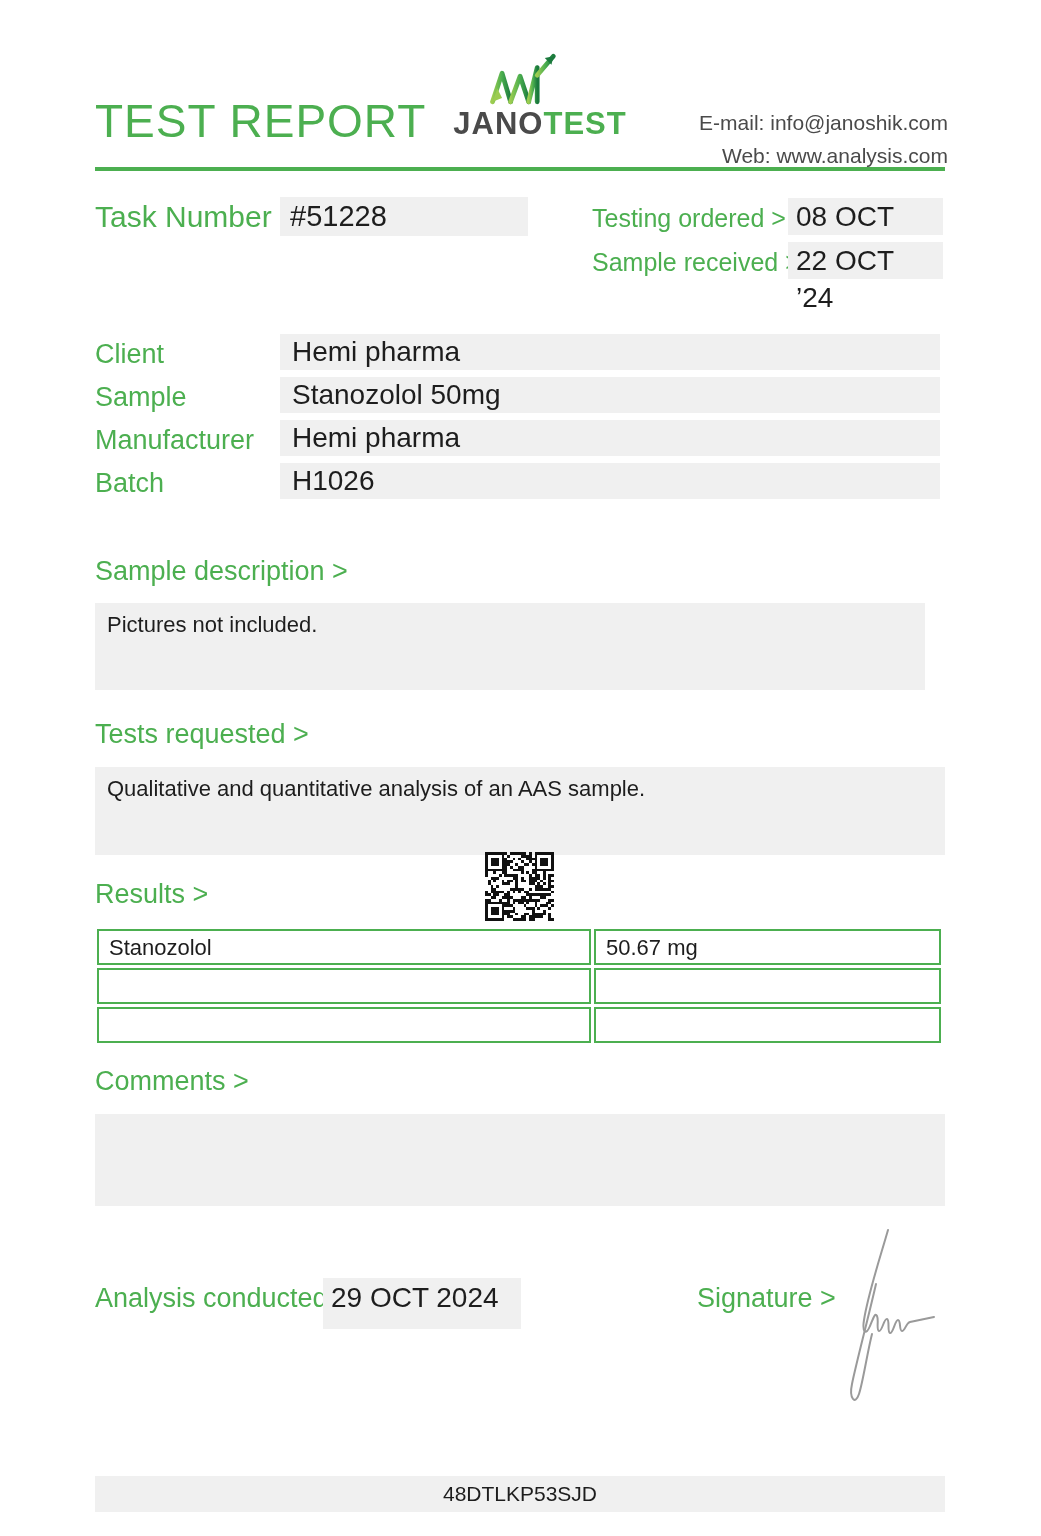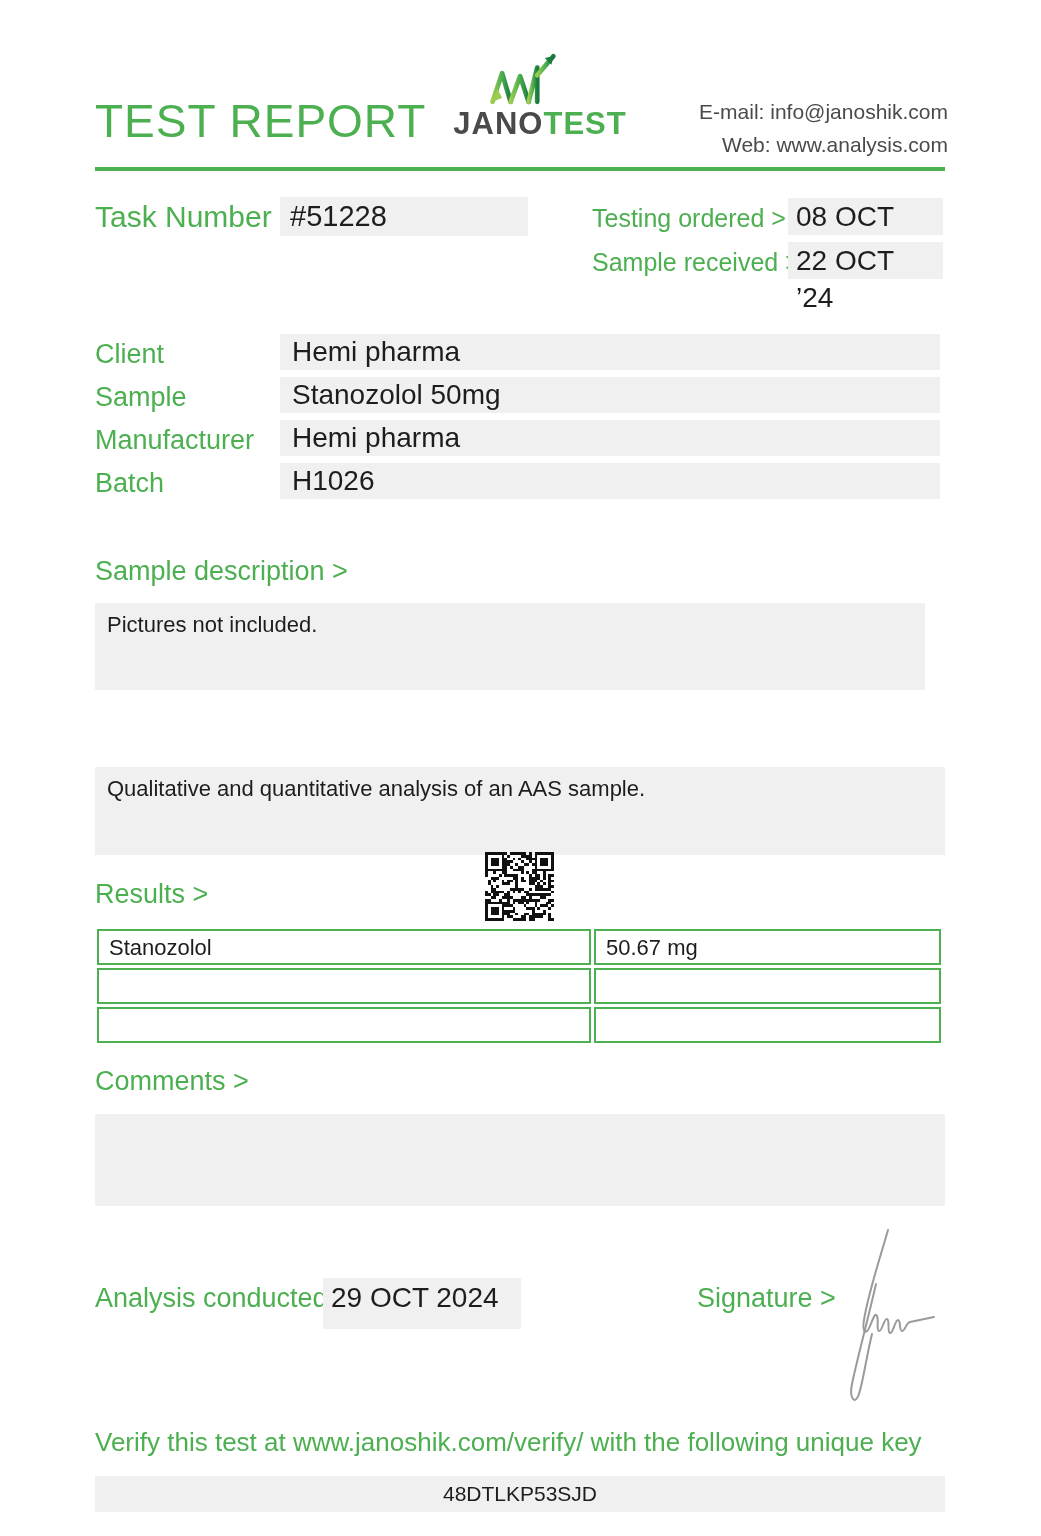--- a/index.html
+++ b/index.html
@@ -9,21 +9,21 @@
   }
   .abs{position:absolute;}
   .green{color:var(--accent-green,#4caf50);}
   .box{background:var(--box-gray,#f0f0f0);}
 
   
   .title{left:95px;top:94px;font-size:46px;font-weight:500;letter-spacing:1px;}
   .logo-icon{left:484px;top:50px;width:76px;height:58px;}
   .logo-text{left:430px;top:106px;width:220px;text-align:center;font-size:31px;font-weight:700;letter-spacing:1px;color:var(--logo-dark,#4a4a4a);}
   .logo-text .lg-green{color:var(--accent-green,#4caf50);}
-  .contact{right:93px;top:96px;text-align:right;font-size:21px;line-height:1.55;color:var(--logo-dark,#4a4a4a);}
+  .contact{right:93px;top:107px;text-align:right;font-size:21px;line-height:1.55;color:var(--logo-dark,#4a4a4a);}
   .rule{left:95px;top:167px;width:850px;height:4px;background:var(--accent-green,#4caf50);}
 
   
   .task-label{left:95px;top:200px;font-size:30px;}
   .task-value{left:280px;top:197px;width:248px;height:39px;font-size:29px;line-height:39px;padding:0 10px;box-sizing:border-box;}
   .ordered-label{left:592px;top:204px;font-size:25px;}
   .ordered-value{left:788px;top:198px;width:155px;height:37px;font-size:28px;line-height:37px;padding:0 8px;box-sizing:border-box;}
   .received-label{left:592px;top:248px;font-size:25px;}
   .received-value{left:788px;top:242px;width:155px;height:37px;font-size:28px;line-height:37px;padding:0 8px;box-sizing:border-box;}
 
@@ -110,20 +110,21 @@
 
   <div class="abs info-label green il2">Manufacturer</div>
   <div class="abs info-value box iv2">Hemi pharma</div>
 
   <div class="abs info-label green il3">Batch</div>
   <div class="abs info-value box iv3">H1026</div>
 
   <div class="abs section-h green sh-desc">Sample description &gt;</div>
   <div class="abs desc-box box">Pictures not included.</div>
 
+  <div class="abs section-h green sh-tests">Tests requested &gt;</div>
   <div class="abs tests-box box">Qualitative and quantitative analysis of an AAS sample.</div>
 
   <div class="abs section-h green sh-results">Results &gt;</div>
   <div class="abs qr"><svg viewBox="0 0 25 25" width="100%" height="100%" shape-rendering="crispEdges">
         <g fill="#111">
           <rect x="0" y="0" width="1" height="1"></rect>
           <rect x="1" y="0" width="1" height="1"></rect>
           <rect x="2" y="0" width="1" height="1"></rect>
           <rect x="3" y="0" width="1" height="1"></rect>
           <rect x="4" y="0" width="1" height="1"></rect>
@@ -481,16 +482,15 @@
 
   <div class="abs signature-label green">Signature &gt;</div>
 
   <svg class="abs signature-svg" viewBox="0 0 120 190">
     <g fill="none" stroke="var(--signature-gray,#9a9a9a)" stroke-width="2" stroke-linecap="round">
       <path d="M62 6 C54 34 42 70 38 96 C36 108 40 112 44 102 C47 95 49 88 51 92 C53 96 50 106 53 107 C56 108 58 94 61 95 C64 96 61 108 64 109 C67 110 69 96 72 96 C75 96 73 107 76 107 C79 107 80 99 84 98 L108 93"></path>
       <path d="M50 60 C42 95 30 140 26 160 C23 174 29 182 33 170 C37 158 41 130 46 110"></path>
     </g>
   </svg>
 
-  <div class="abs verify-text green">Verify this test at www.janoshik.com/verify/ with the following unique key</div>
   <div class="abs key-box box">48DTLKP53SJD</div>
 
 </div>
 
 </body></html>

